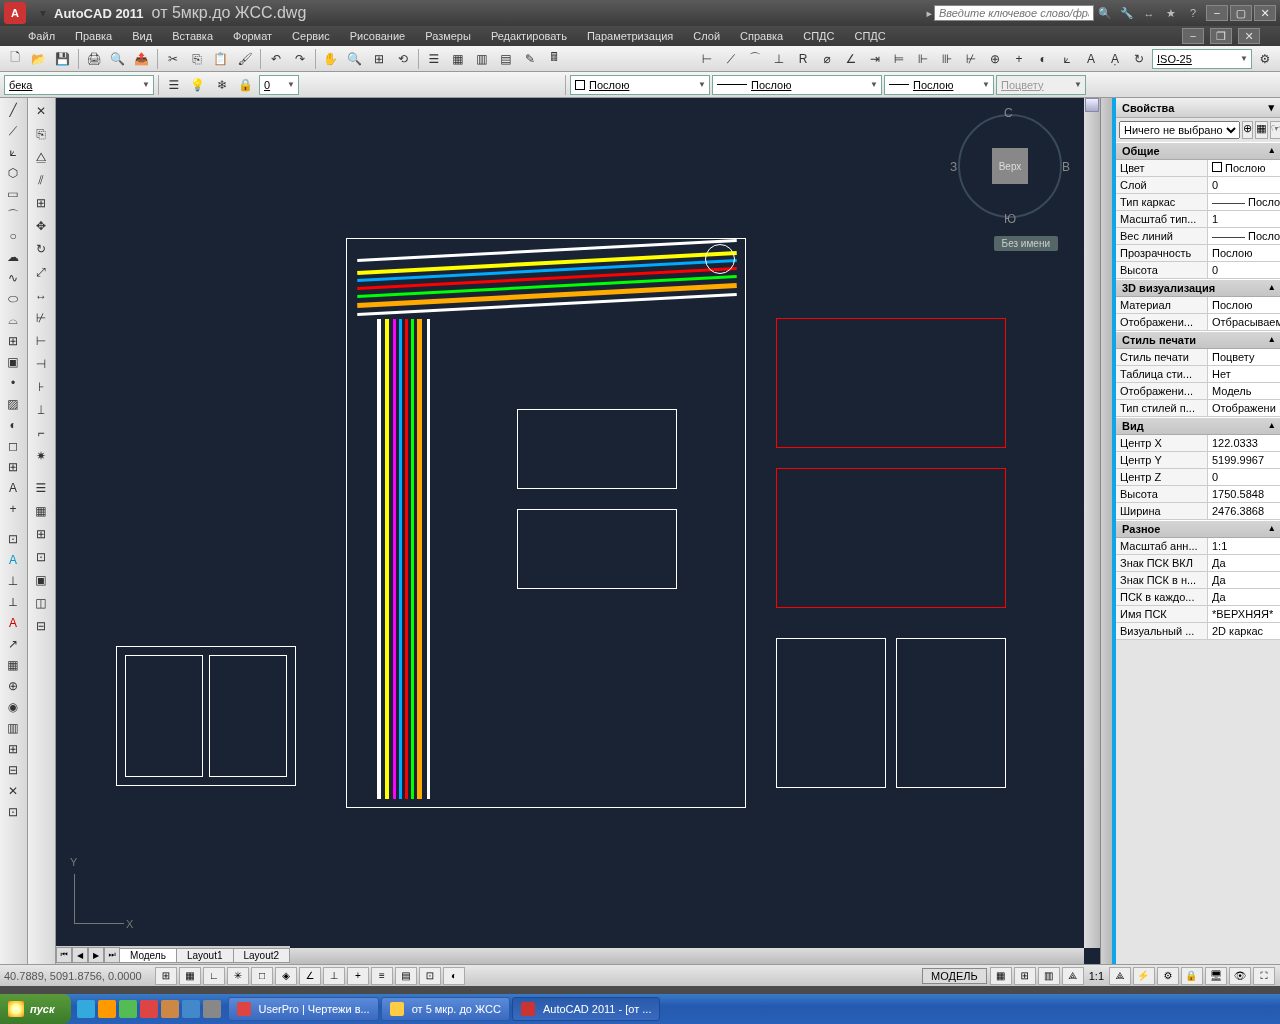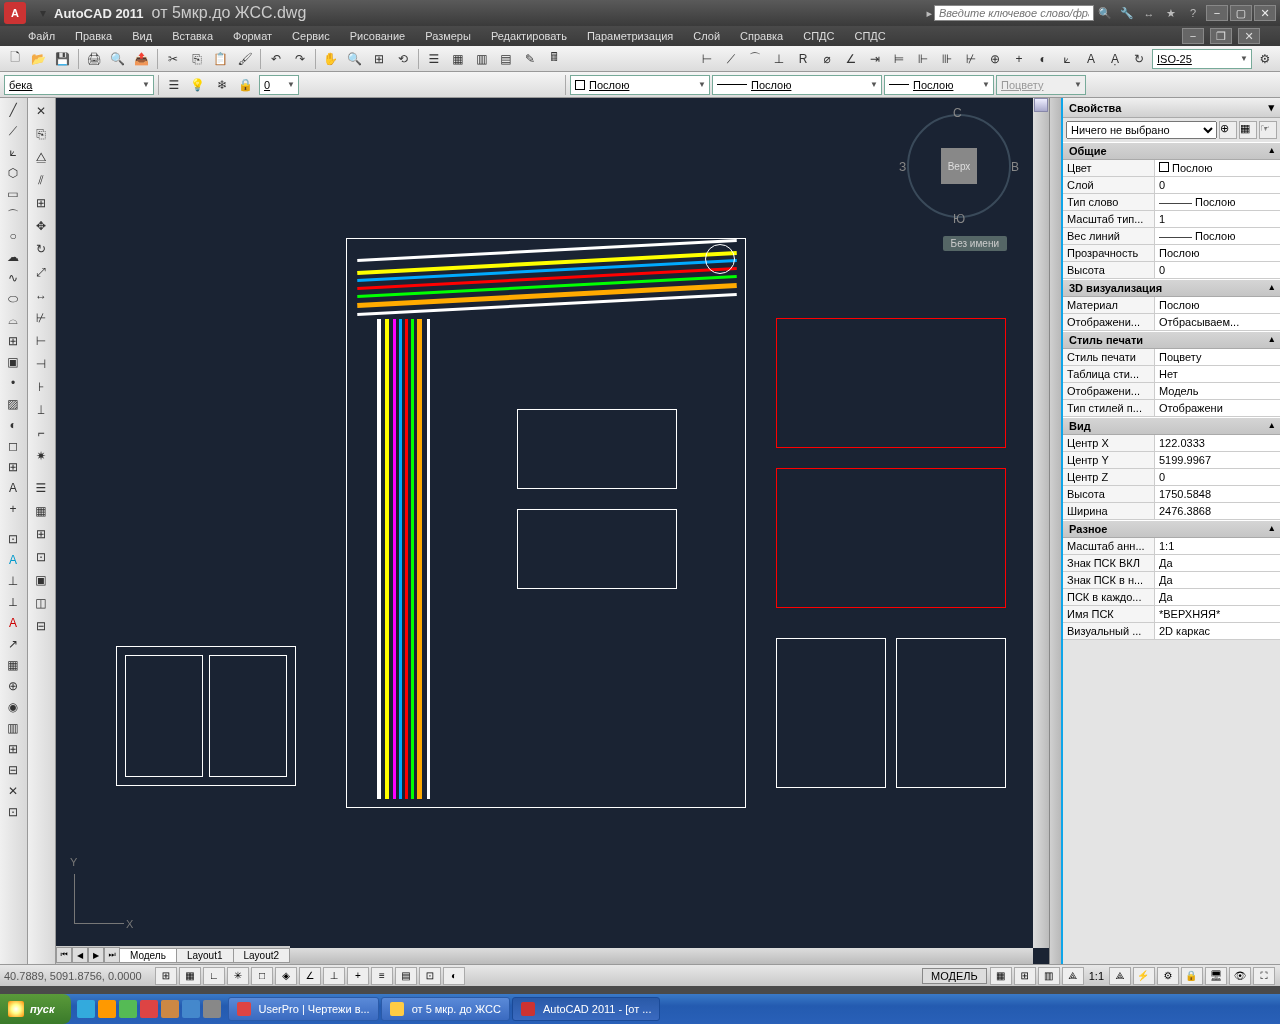--- a/index.html
+++ b/index.html
@@ -48,21 +48,21 @@
 .tabs .nav { width:16px; height:16px; background:#ddd; border:1px solid #999; display:inline-flex; align-items:center; justify-content:center; font-size:8px; }
 .tabs .tab { padding:1px 10px; background:#eee; border:1px solid #999; font-size:10px; margin-left:-1px; }
 .tabs .tab.active { background:#fff; }
 
 
 .sheet { position:absolute; border:1px solid #fff; }
 .road { position:absolute; height:3px; }
 .ucs { position:absolute; left:18px; bottom:40px; color:#777; font-family:monospace; }
 
 
-.proppanel { width:219px; background:#e4e4e4; border-left:2px solid #0ea5e9; display:flex; flex-direction:column; font-size:11px; }
+.proppanel { width:168px; background:#e4e4e4; border-left:4px solid #0ea5e9; display:flex; flex-direction:column; font-size:11px; }
 .proppanel .hdr { background:linear-gradient(#f0f0f0,#d0d0d0); padding:3px 6px; font-weight:bold; border-bottom:1px solid #aaa; display:flex; align-items:center; }
 .proppanel .hdr .x { margin-left:auto; }
 .proppanel .selrow { display:flex; padding:3px; gap:2px; }
 .proppanel .selrow select { flex:1; font-size:11px; }
 .proppanel .selrow .pb { width:18px; height:18px; border:1px solid #aaa; background:#eee; }
 .proppanel .cat { background:linear-gradient(#d5d5d5,#c5c5c5); padding:2px 6px; font-weight:bold; border-top:1px solid #fff; border-bottom:1px solid #aaa; display:flex; }
 .proppanel .cat .tw { margin-left:auto; font-size:9px; }
 .proppanel .prow { display:flex; border-bottom:1px solid #ccc; background:#f5f5f5; }
 .proppanel .prow .k { width:92px; padding:2px 4px; border-right:1px solid #ccc; overflow:hidden; white-space:nowrap; text-overflow:ellipsis; }
 .proppanel .prow .v { flex:1; padding:2px 4px; background:#fff; overflow:hidden; white-space:nowrap; }
@@ -366,21 +366,21 @@
         </div>
         <div class="prow">
           <div class="k">Цвет</div>
           <div class="v"><span style="width:10px;height:10px;border:1px solid #000;background:#fff;display:inline-block;margin-right:3px"></span>Послою</div>
         </div>
         <div class="prow">
           <div class="k">Слой</div>
           <div class="v">0</div>
         </div>
         <div class="prow">
-          <div class="k">Тип слово</div>
+          <div class="k">Тип каркас</div>
           <div class="v">——— Послою</div>
         </div>
         <div class="prow">
           <div class="k">Масштаб тип...</div>
           <div class="v">1</div>
         </div>
         <div class="prow">
           <div class="k">Вес линий</div>
           <div class="v">——— Послою</div>
         </div>

